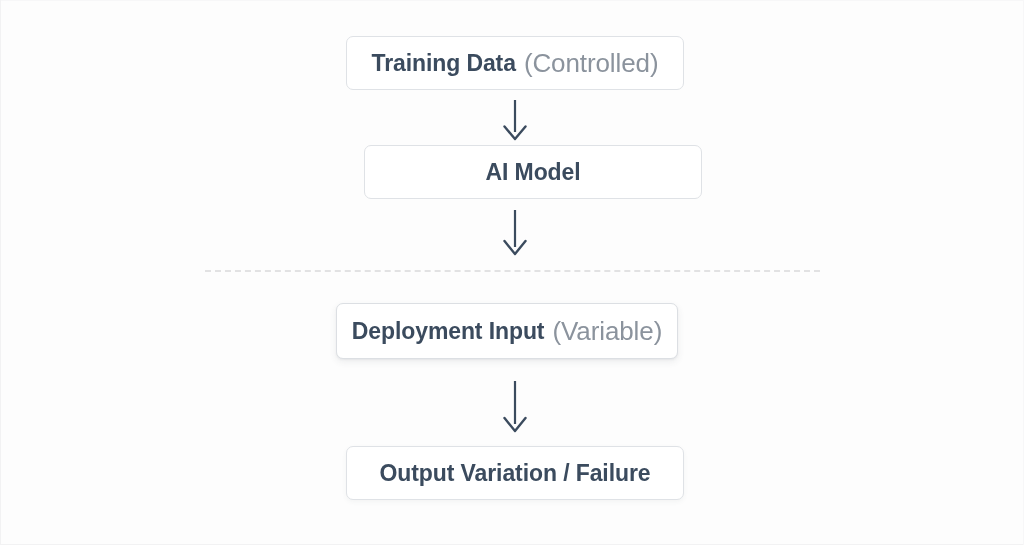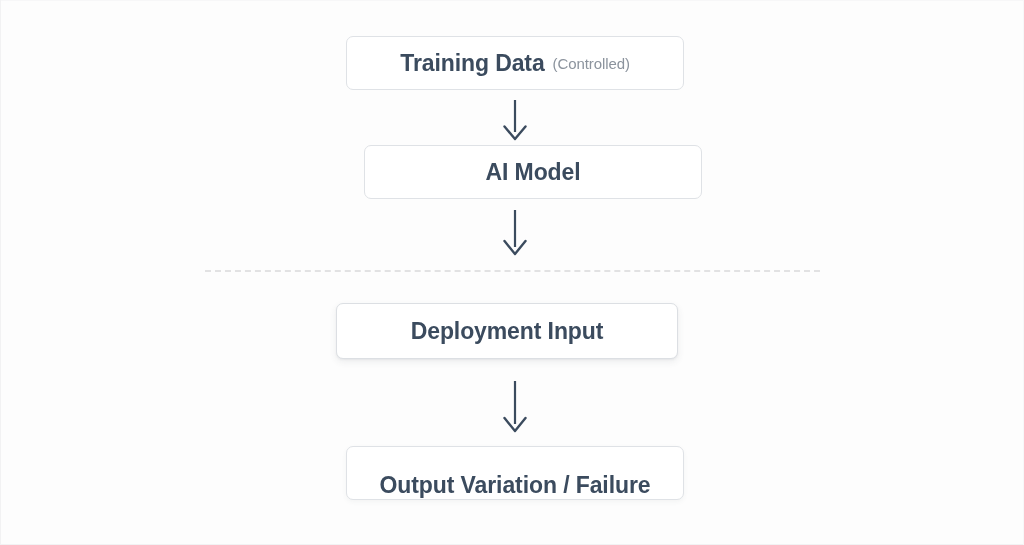--- a/index.html
+++ b/index.html
@@ -57,21 +57,21 @@
   .node .label-main {
     color: #3b4b5e;
     font-weight: bold;
     font-size: 23px;
     letter-spacing: -0.1px;
   }
 
   .node .label-sub {
     color: #8b939d;
     font-weight: normal;
-    font-size: 15px;
+    font-size: 26px;
     letter-spacing: -0.1px;
     margin-left: 8px;
   }
 
   
   #node-training {
     left: 346px;
     top: 36px;
     width: 338px;
     height: 54px;
@@ -93,21 +93,20 @@
     box-shadow: 0 3px 7px rgba(60, 70, 85, 0.085),
                 0 1px 2px rgba(60, 70, 85, 0.06);
   }
 
   #node-output {
     left: 346px;
     top: 446px;
     width: 338px;
     height: 54px;
     box-shadow: 0 2px 5px rgba(60, 70, 85, 0.05);
-    align-items: flex-end;
   }
 
   
   .arrow {
     position: absolute;
     left: 496px;
     width: 38px;
     overflow: visible;
   }
   #arrow-1 { top: 99px;  height: 42px; }
@@ -152,20 +151,21 @@
       <svg width="38" height="48" viewBox="0 0 38 48">
         <line x1="19" y1="1" x2="19" y2="38" stroke="#3b4b5e" stroke-width="2.2" stroke-linecap="butt"></line>
         <path d="M 8.5 32 L 19 45 L 29.5 32" fill="none" stroke="#3b4b5e" stroke-width="2.4" stroke-linecap="round" stroke-linejoin="round"></path>
       </svg>
     </div>
 
     <div id="phase-divider"></div>
 
     <div class="node" id="node-deployment">
       <span class="label-main">Deployment Input</span>
+      <span class="label-sub">(Variable)</span>
     </div>
 
     <div class="arrow" id="arrow-3">
       <svg width="38" height="54" viewBox="0 0 38 54">
         <line x1="19" y1="1" x2="19" y2="44" stroke="#3b4b5e" stroke-width="2.2" stroke-linecap="butt"></line>
         <path d="M 8.5 38 L 19 51 L 29.5 38" fill="none" stroke="#3b4b5e" stroke-width="2.4" stroke-linecap="round" stroke-linejoin="round"></path>
       </svg>
     </div>
 
     <div class="node" id="node-output">

